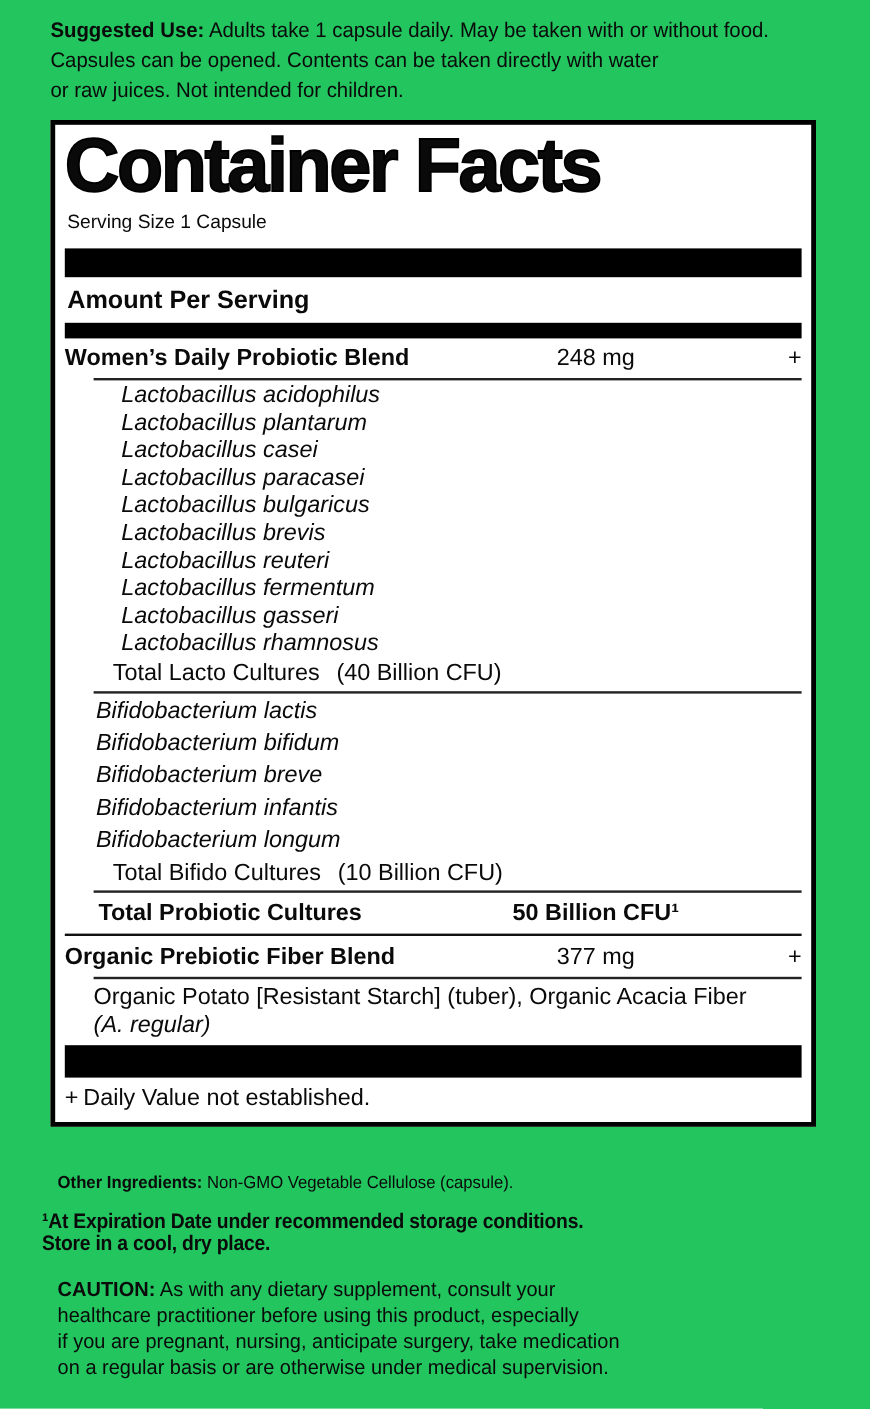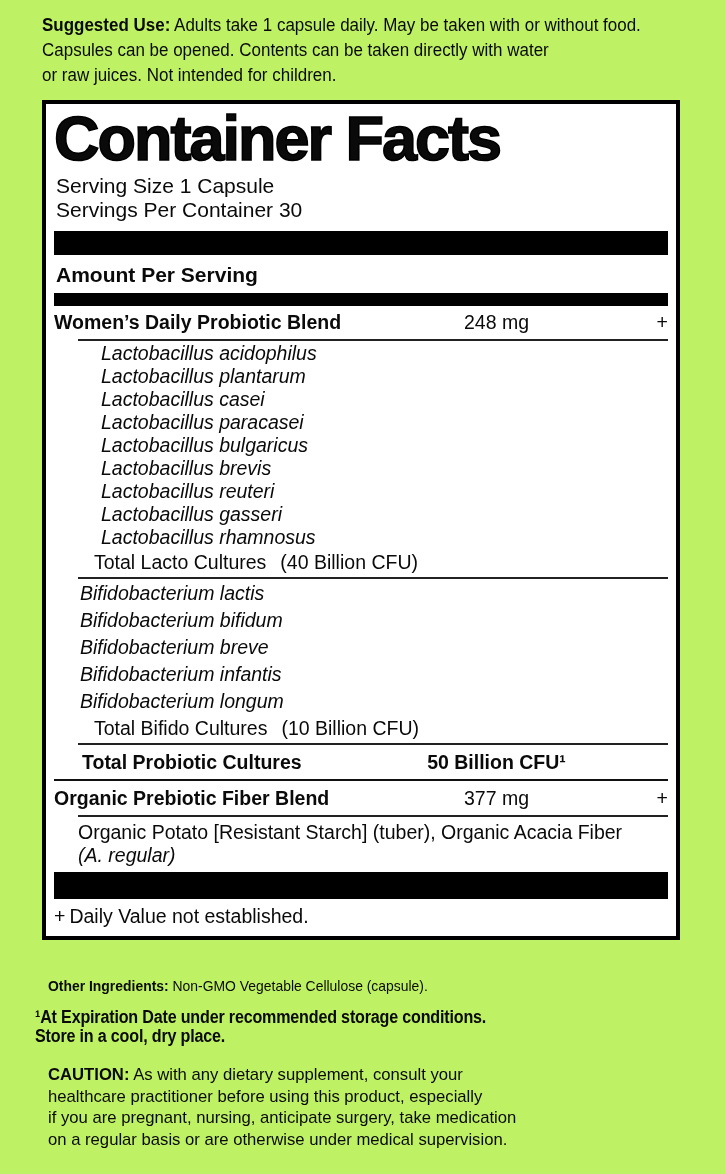--- a/index.html
+++ b/index.html
@@ -1,20 +1,20 @@
 <!DOCTYPE html>
 <html><head>
 <meta charset="utf-8">
 <style>
   * { margin:0; padding:0; box-sizing:border-box; }
   html,body { background:#ffffff; }
   .page {
     position:relative;
     width:725px; height:1174px;
-    background:#bef264;
+    background:#22c55e;
     color:#0a0a0a;
     font-family:"Liberation Sans","DejaVu Sans",sans-serif;
     overflow:hidden;
   }
   .b { font-weight:bold; }
   .i { font-style:italic; }
 
   
   .suggested {
     position:absolute; left:42px; top:13px; width:640px;
@@ -28,21 +28,21 @@
     border:4px solid #000;
     padding:2px 8px 6px 8px;
     background:#fff;
   }
   .panel-title {
     font-size:63px; font-weight:bold; letter-spacing:-2px;
     line-height:64px; margin:0 0 2px 0;
     -webkit-text-stroke:1.6px #000;
     white-space:nowrap;
   }
-  .serving-info { font-size:21px; line-height:24px; margin:4px 0 9px 2px; }
+  .serving-info { font-size:16px; line-height:24px; margin:4px 0 9px 2px; }
 
   .bar { background:#000; }
   .bar-lg { height:24px; }
   .bar-md { height:13px; margin-top:6px; }
   .bar-xl { height:27px; margin-top:3px; }
 
   .aps { font-size:21px; font-weight:bold; margin:8px 0 6px 2px; }
 
   .row { display:flex; align-items:center; font-size:19.5px; padding:5px 0 3px 0; }
   .col-name { width:350px; }
@@ -92,21 +92,20 @@
     <span>Capsules can be opened. Contents can be taken directly with water</span><br>
     <span>or raw juices. Not intended for children.</span>
   </p>
 
   <div class="facts-box">
 
     <div class="panel-title">Container Facts</div>
 
     <div class="serving-info">
       <div>Serving Size 1 Capsule</div>
-      <div>Servings Per Container 30</div>
     </div>
 
     <div class="bar bar-lg"></div>
 
     <div class="aps">Amount Per Serving</div>
 
     <div class="bar bar-md"></div>
 
     <div class="row">
       <span class="col-name b">Women’s Daily Probiotic Blend</span>
@@ -118,20 +117,21 @@
     <div class="sep"></div>
 
     <div class="species lacto">
       <div class="species-item">Lactobacillus acidophilus</div>
       <div class="species-item">Lactobacillus plantarum</div>
       <div class="species-item">Lactobacillus casei</div>
       <div class="species-item">Lactobacillus paracasei</div>
       <div class="species-item">Lactobacillus bulgaricus</div>
       <div class="species-item">Lactobacillus brevis</div>
       <div class="species-item">Lactobacillus reuteri</div>
+      <div class="species-item">Lactobacillus fermentum</div>
       <div class="species-item">Lactobacillus gasseri</div>
       <div class="species-item">Lactobacillus rhamnosus</div>
     </div>
 
     <div class="subtotal">
       <span class="label">Total Lacto Cultures</span><span>(40 Billion CFU)</span>
     </div>
 
     <div class="sep"></div>
 

